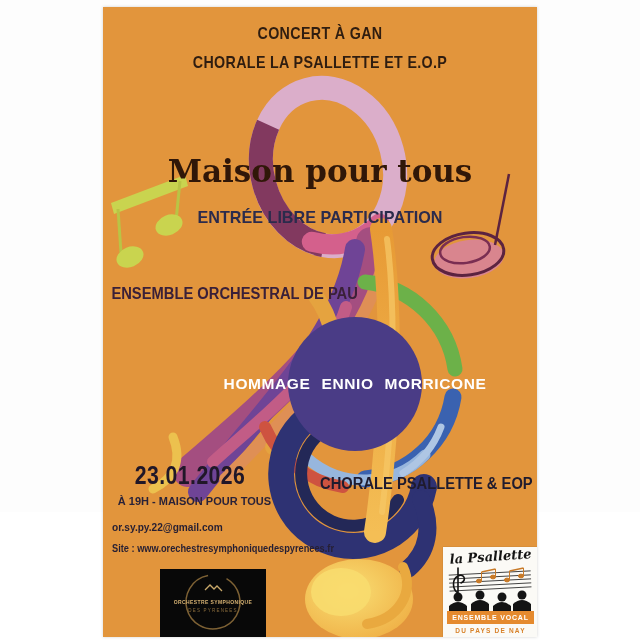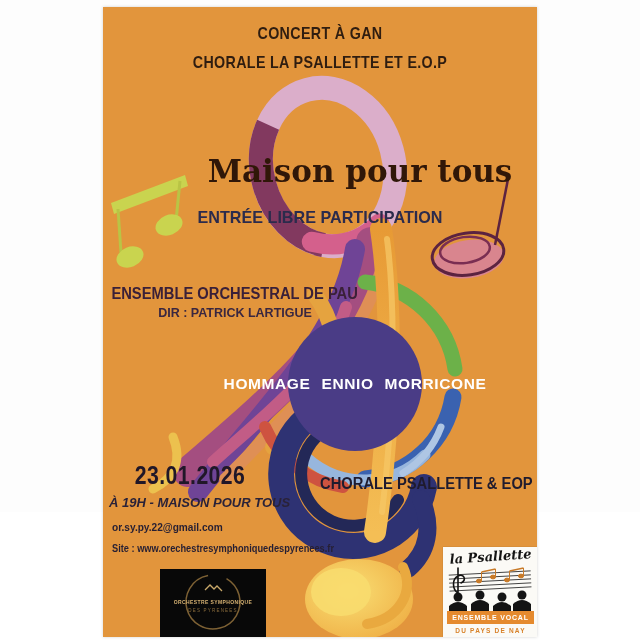--- a/index.html
+++ b/index.html
@@ -16,32 +16,32 @@
   }
   .art{position:absolute;left:0;top:0;width:434px;height:630px;pointer-events:none;}
   .txt{position:absolute;font-weight:bold;white-space:nowrap;}
   .ctr{width:100%;text-align:center;left:0;}
   .condensed{transform:scaleX(.84);transform-origin:50% 50%;}
   .condensedL{transform:scaleX(.88);transform-origin:0 50%;}
   #header1{top:17px;font-size:17px;color:#2F1D10;letter-spacing:.4px;}
   #header2{top:46px;font-size:17px;color:#2F1D10;letter-spacing:.4px;}
   .serif{font-family:"DejaVu Serif","Liberation Serif",serif;color:#301708;}
   #dateline{top:94px;font-size:31px;letter-spacing:-.5px;}
-  #venueline{top:146px;font-size:31px;padding-left:40px;}
+  #venueline{top:146px;font-size:31px;}
   #entry{top:201px;font-size:17px;color:#2B2B4C;transform:scaleX(.95);transform-origin:50% 50%;}
   #orch-name{top:278px;left:0;width:272px;text-align:center;font-size:16px;color:#3A2038;transform:scaleX(.92);transform-origin:30% 50%;}
   #orch-dir{top:299px;left:0;width:264px;text-align:center;font-size:12.5px;color:#3A2740;}
   .tribute{
     position:absolute;left:185px;top:310px;width:134px;height:134px;border-radius:50%;
     background:#4A3C86;color:#FFFFFF;display:flex;flex-direction:row;
     justify-content:center;align-items:center;gap:11px;
     font-weight:bold;font-size:15.5px;letter-spacing:.6px;z-index:3;
   }
   #date2{left:22px;top:454px;width:130px;text-align:center;font-size:25px;color:#201728;letter-spacing:.5px;transform:scaleX(.85);transform-origin:50% 50%;}
-  #date2sub{left:6px;top:488px;width:162px;text-align:left;font-size:13px;color:#2A2238;z-index:4;font-style:italic;}
+  #date2sub{left:6px;top:488px;width:162px;text-align:right;font-size:11px;color:#2A2238;z-index:4;}
   #choir-name{left:208px;top:468px;width:226px;text-align:center;font-size:16px;color:#1F1B2E;transform:scaleX(.92);transform-origin:50% 50%;z-index:4;}
   #choir-dir{left:208px;top:490px;width:226px;text-align:center;font-size:12.5px;color:#27203A;z-index:4;}
   #email{left:9px;top:514px;font-size:11.5px;color:#261F33;z-index:4;}
   #site{left:9px;top:535px;font-size:10.5px;color:#261F33;z-index:4;}
   .logo-orch{
     position:absolute;left:57px;top:562px;width:106px;height:69px;background:#080808;z-index:4;
     overflow:hidden;
   }
   .logo-orch .ring{position:absolute;left:0;top:0;}
   .logo-orch .l1{position:absolute;top:30px;width:100%;text-align:center;font-size:5px;font-weight:bold;color:#D6B273;letter-spacing:.4px;}
@@ -137,21 +137,20 @@
       </g>
     </svg>
 
     <div class="txt ctr condensed" id="header1">CONCERT À GAN</div>
     <div class="txt ctr condensed" id="header2">CHORALE LA PSALLETTE ET E.O.P</div>
 
     <div class="txt ctr serif" id="venueline">Maison pour tous</div>
     <div class="txt ctr" id="entry">ENTRÉE LIBRE PARTICIPATION</div>
 
     <div class="txt" id="orch-name">ENSEMBLE ORCHESTRAL DE PAU</div>
-    <div class="txt" id="orch-dir">DIR : PATRICK LARTIGUE</div>
 
     <div class="tribute">
       <span>HOMMAGE</span>
       <span>ENNIO</span>
       <span>MORRICONE</span>
     </div>
 
     <div class="txt" id="date2">23.01.2026</div>
     <div class="txt" id="date2sub">À 19H - MAISON POUR TOUS</div>
 

